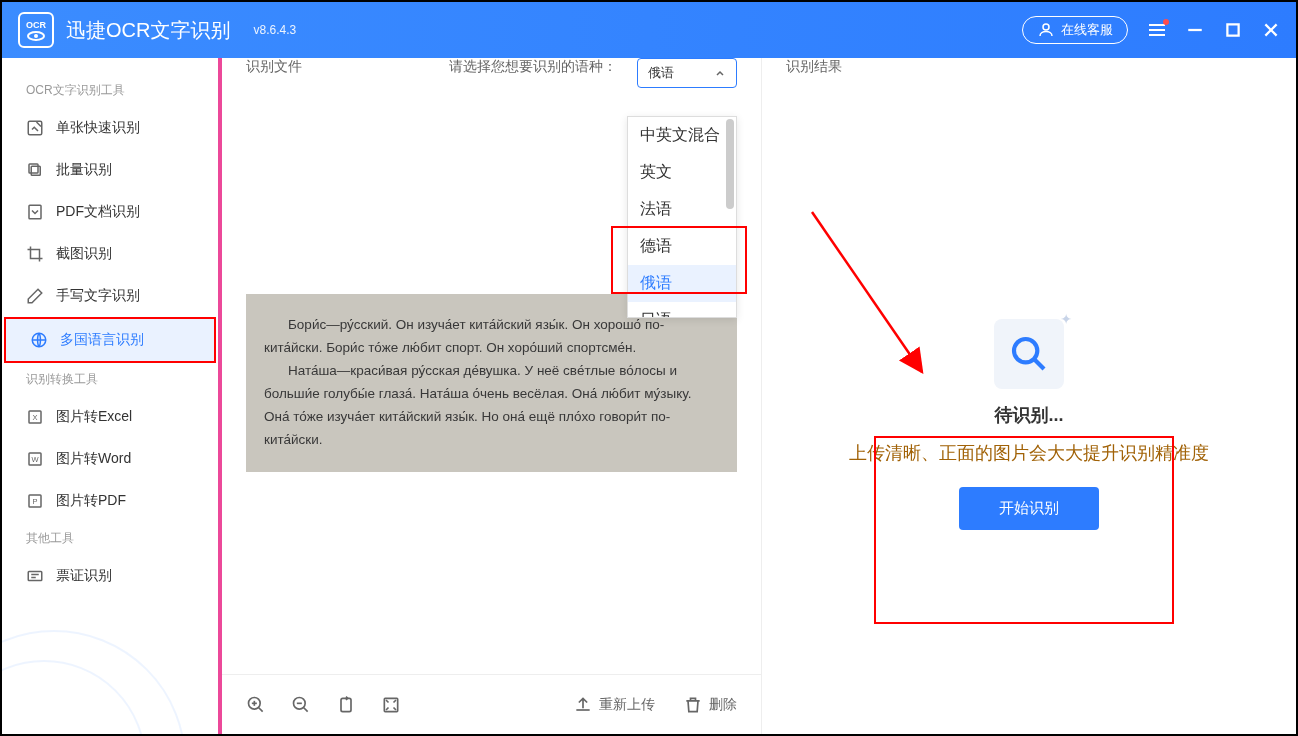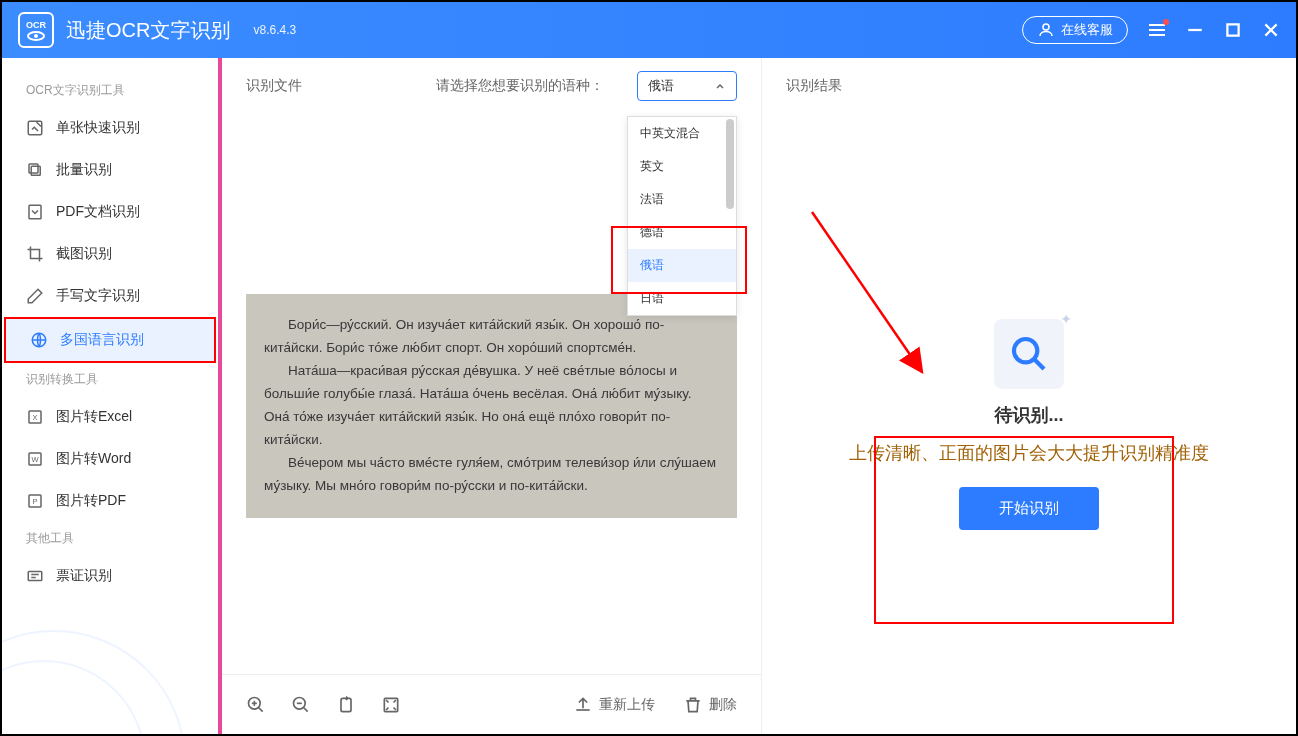--- a/index.html
+++ b/index.html
@@ -20,26 +20,26 @@
 .menu-dot{position:absolute;top:-2px;right:-3px;width:6px;height:6px;background:#ff4d4f;border-radius:50%}
 .body{flex:1;display:flex;overflow:hidden}
 .sidebar{width:220px;border-right:4px solid #ec4899;padding:16px 0;overflow:hidden;position:relative}
 .sb-header{color:#999;font-size:12px;padding:8px 24px}
 .sb-item{display:flex;align-items:center;gap:12px;padding:12px 24px;font-size:14px;color:#333;cursor:pointer}
 .sb-item.active{background:#eaf2ff;color:#2d7cff}
 .sb-item.active.boxed{border:2px solid #ff0000;margin:0 2px}
 .sb-icon{width:18px;height:18px;flex-shrink:0}
 .main{flex:1;display:flex}
 .left-panel{width:540px;border-right:1px solid #eee;display:flex;flex-direction:column;position:relative}
-.panel-header{height:56px;display:flex;align-items:center;padding:0 24px;gap:33px;font-size:14px;color:#666}
+.panel-header{height:56px;display:flex;align-items:flex-start;padding:0 24px;gap:20px;font-size:14px;color:#666}
 .lang-label{margin-left:auto}
 .lang-select{width:100px;height:30px;border:1.5px solid #2d7cff;border-radius:4px;display:flex;align-items:center;justify-content:space-between;padding:0 10px;font-size:13px;color:#333;cursor:pointer;position:relative}
 .dropdown{position:absolute;top:58px;right:24px;width:110px;background:#fff;border:1px solid #ddd;box-shadow:0 2px 8px rgba(0,0,0,.1);z-index:10}
 .dropdown-inner{max-height:200px;overflow-y:auto}
-.dd-item{padding:8px 12px;font-size:12px;color:#333;cursor:pointer}
+.dd-item{padding:8px 12px;font-size:16px;color:#333;cursor:pointer}
 .dd-item.selected{background:#eaf2ff;color:#2d7cff}
 .dd-box{position:absolute;border:2px solid #ff0000;top:168px;right:14px;width:136px;height:68px;z-index:11;pointer-events:none}
 .scrollbar{position:absolute;right:2px;top:2px;width:8px;height:90px;background:#ccc;border-radius:4px}
 .image-area{flex:1;padding:0 24px;overflow:hidden}
 .doc-image{width:100%;background:#d4d0c8;padding:20px 18px;font-family:Georgia,serif;font-size:13.5px;line-height:1.7;color:#333;filter:contrast(.92) brightness(.98)}
 .doc-image p{text-indent:24px;margin:0}
 .toolbar{height:60px;border-top:1px solid #eee;display:flex;align-items:center;padding:0 24px;gap:25px}
 .tb-icon{width:20px;height:20px;cursor:pointer;color:#666}
 .tb-right{margin-left:auto;display:flex;gap:28px;align-items:center}
 .tb-action{display:flex;align-items:center;gap:6px;color:#666;font-size:14px;cursor:pointer}
@@ -208,21 +208,20 @@
           </div>
           <div class="scrollbar"></div>
         </div>
         <div class="dd-box"></div>
 
         <div class="image-area">
           <div style="height:180px"></div>
           <div class="doc-image">
             <p>Бори́с—ру́сский. Он изуча́ет кита́йский язы́к. Он хорошо́ по-кита́йски. Бори́с то́же лю́бит спорт. Он хоро́ший спортсме́н.</p>
             <p>Ната́ша—краси́вая ру́сская де́вушка. У неё све́тлые во́лосы и больши́е голубы́е глаза́. Ната́ша о́чень весёлая. Она́ лю́бит му́зыку. Она́ то́же изуча́ет кита́йский язы́к. Но она́ ещё пло́хо говори́т по-кита́йски.</p>
-            <p>Ве́чером мы ча́сто вме́сте гуля́ем, смо́трим телеви́зор и́ли слу́шаем му́зыку. Мы мно́го говори́м по-ру́сски и по-кита́йски.</p>
           </div>
         </div>
 
         <div class="toolbar">
           <svg class="tb-icon" viewBox="0 0 24 24" fill="none" stroke="#666" stroke-width="2">
               <circle cx="10" cy="10" r="7"></circle>
               <line x1="15" y1="15" x2="20" y2="20"></line>
               <line x1="10" y1="7" x2="10" y2="13"></line>
               <line x1="7" y1="10" x2="13" y2="10"></line>
             </svg>

